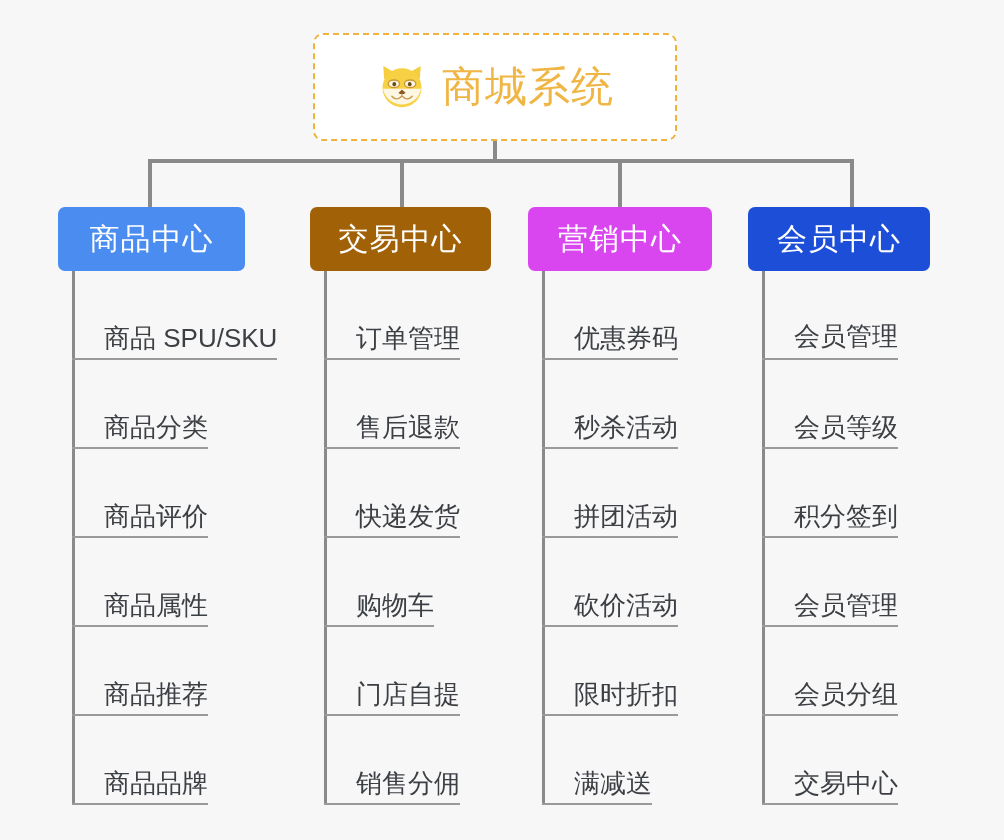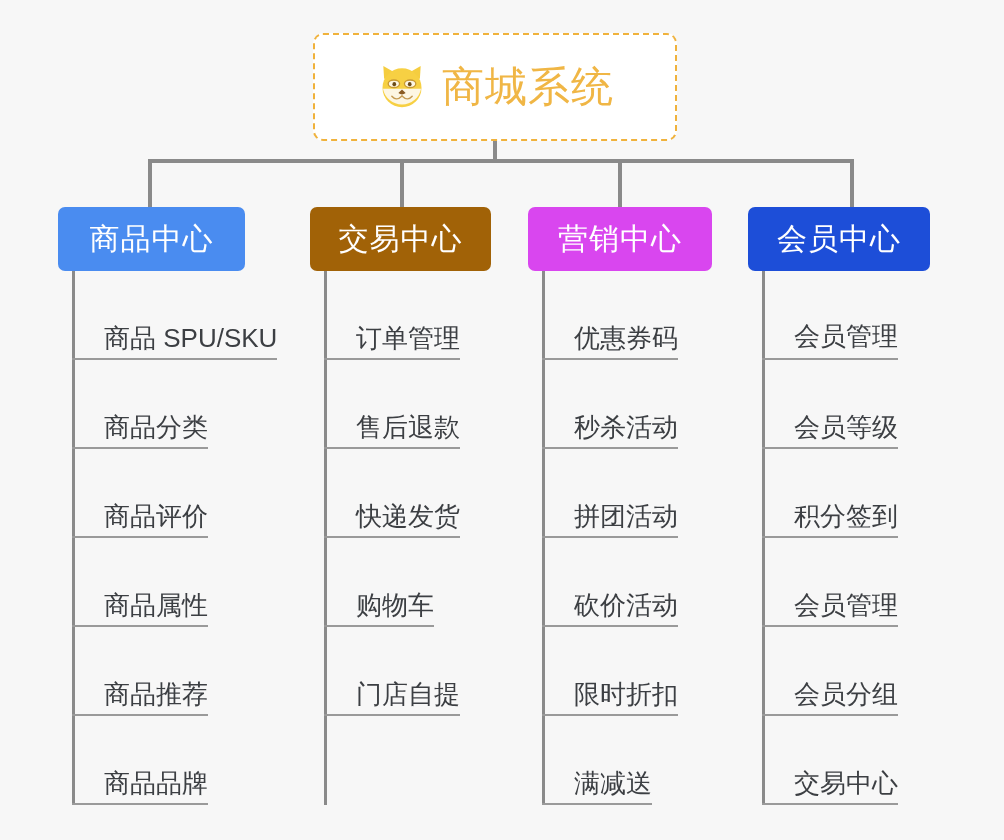--- a/index.html
+++ b/index.html
@@ -213,20 +213,24 @@
             <div class="leaf-underline" style="left: 14px; width: 136px;"></div>
           </li>
           <li class="leaf-item">
             <span class="leaf-label" style="margin-left: 46px;">购物车</span>
             <div class="leaf-underline" style="left: 14px; width: 110px;"></div>
           </li>
           <li class="leaf-item">
             <span class="leaf-label" style="margin-left: 46px;">门店自提</span>
             <div class="leaf-underline" style="left: 14px; width: 136px;"></div>
           </li>
+          <li class="leaf-item">
+            <span class="leaf-label" style="margin-left: 46px;">销售分佣</span>
+            <div class="leaf-underline" style="left: 14px; width: 136px;"></div>
+          </li>
         </ul>
       </div>
       <div class="column" style="left: 528px; width: 184px;">
         <div class="cat-box" style="background: #d946ef;">
           <span>营销中心</span>
         </div>
         <div class="spine" style="left: 14px; height: 534px;"></div>
         <ul class="leaf-list">
           <li class="leaf-item">
             <span class="leaf-label" style="margin-left: 46px;">优惠券码</span>

